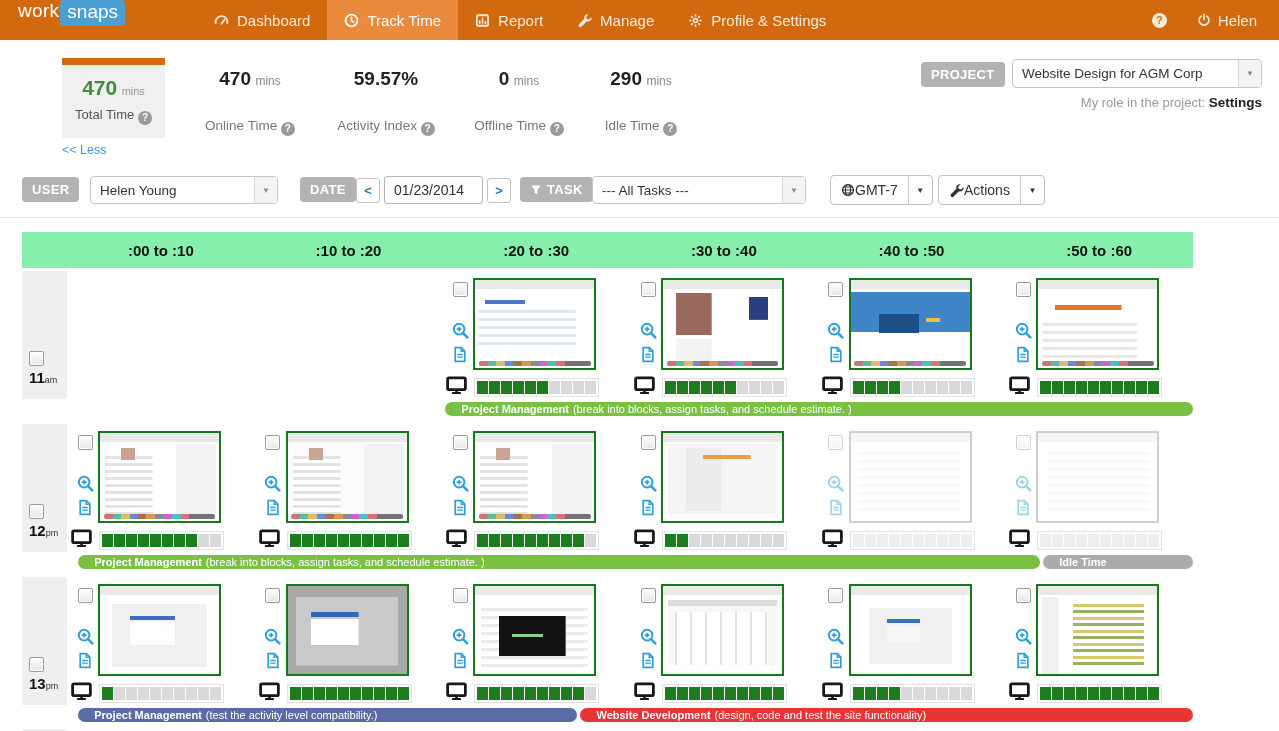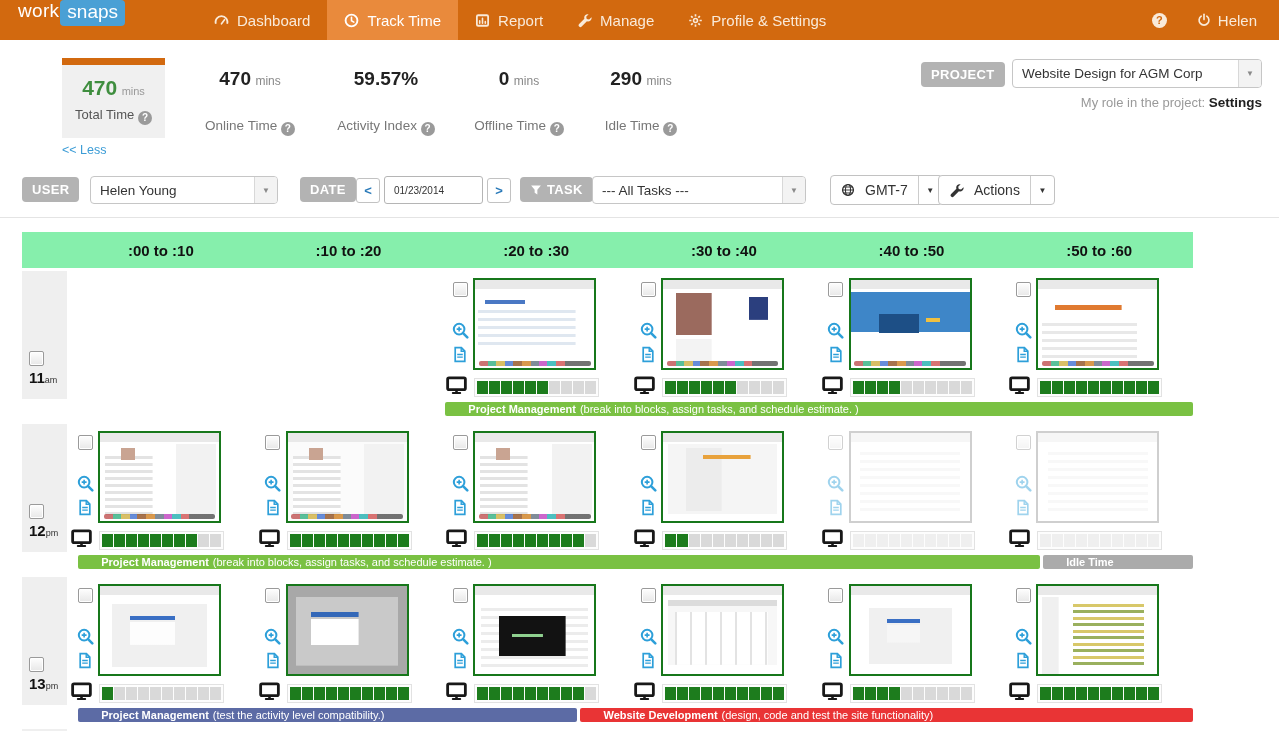--- a/index.html
+++ b/index.html
@@ -43,27 +43,27 @@
 .role-line{position:absolute;right:17px;top:95px;font-size:13px;color:#999}
 .role-line b{color:#222;font-size:13.5px}
 
 
 .user-badge{position:absolute;left:22px;top:177px}
 .user-select{position:absolute;left:90px;top:176px;width:188px;height:28px}
 .date-badge{position:absolute;left:300px;top:177px}
 .navbtn{position:absolute;width:24px;height:25px;background:#fff;border:1px solid #c2c2c2;border-radius:3px;color:#2a7ab9;font-weight:bold;font-size:13px;display:flex;align-items:center;justify-content:center;cursor:pointer}
 .prev-btn{left:356px;top:178px}
 .next-btn{left:487px;top:178px}
-.date-input{position:absolute;left:384px;top:176px;width:99px;height:28px;background:#fff;border:1px solid #b5b5b5;border-radius:3px;font-size:10px;color:#333;padding-left:9px;font-family:"Liberation Sans","DejaVu Sans",sans-serif}
+.date-input{position:absolute;left:384px;top:176px;width:99px;height:28px;background:#fff;border:1px solid #b5b5b5;border-radius:3px;font-size:14px;color:#333;padding-left:9px;font-family:"Liberation Sans","DejaVu Sans",sans-serif}
 .task-badge{position:absolute;left:520px;top:177px}
 .task-select{position:absolute;left:592px;top:176px;width:214px;height:28px}
 .split-btn{position:absolute;display:flex;background:#fff;border:1px solid #c2c2c2;border-radius:4px;font-size:14px;color:#333;height:30px;cursor:pointer}
 .gmt-btn{left:830px;top:175px}
 .actions-btn{left:938px;top:175px}
-.split-main{display:flex;align-items:center;gap:10px;padding:0 10px}
+.split-main{display:flex;align-items:center;gap:0;padding:0 10px}
 .split-caret{width:24px;border-left:1px solid #ccc;display:flex;align-items:center;justify-content:center;font-size:8px;color:#333}
 .divider{position:absolute;left:0;top:217px;width:1279px;height:1px;background:#e4e4e4}
 
 
 .grid{position:absolute;left:22px;top:232px;width:1171px}
 .grid-header{display:flex;height:36px;background:#86efac;align-items:center}
 .gh-spacer{width:45px}
 .gh-col{flex:1;text-align:center;font-weight:bold;font-size:15px;color:#111}
 .grid-rows{margin-top:3px}
 .row-body{display:flex;height:128px}
@@ -82,21 +82,21 @@
 .thumb{width:123px;height:92px;border:2px solid #17771b;background:#fff;position:relative;overflow:hidden;cursor:pointer}
 .thumb-inner{position:absolute;inset:0;background-color:#fff;background-repeat:no-repeat}
 .cell.faded .thumb{border-color:#cfcfcf}
 .cell.faded .thumb-inner,.cell.faded .cicon,.cell.faded .checkbox{opacity:.45}
 .cell-bottom{display:flex;align-items:center;margin-left:4px;margin-top:6px}
 .abar{display:flex;gap:1px;border:1px solid #e2e2e2;background:#fdfdfd;padding:2px;margin-left:7px}
 .seg{width:11px;height:13px;background:#d9d9d9}
 .seg.on{background:#1d7c1d}
 .cell.faded .seg{background:#efefef}
 .task-row{position:relative;height:19px;margin:3px 0 3px 45px;width:calc(100% - 45px)}
-.taskbar{position:absolute;top:0;height:14px;border-radius:2px;color:#fff;font-size:11px;display:flex;align-items:center;padding-left:23px;overflow:hidden;white-space:nowrap;cursor:pointer}
+.taskbar{position:absolute;top:0;height:14px;border-radius:9px;color:#fff;font-size:11px;display:flex;align-items:center;padding-left:16px;overflow:hidden;white-space:nowrap;cursor:pointer}
 .taskbar b{margin-right:4px}
 .bottom-sliver{position:absolute;left:22px;top:729px;width:45px;height:2px;background:#efefef}
 
 
 .v-page-table{background-image:linear-gradient(#e9e9e9,#e9e9e9),linear-gradient(#4a78c4,#4a78c4),repeating-linear-gradient(180deg,#dfe7f0 0 3px,#fff 3px 8px);background-size:100% 9px,34% 4px,82% 42%;background-position:0 0,12% 24%,12% 58%}
 .v-webcam{background-image:linear-gradient(#e9e9e9,#e9e9e9),linear-gradient(#9b6a5e,#9b6a5e),linear-gradient(#f3f3f3,#f3f3f3),linear-gradient(#2b3f7e,#2b3f7e);background-size:100% 9px,30% 48%,30% 26%,16% 26%;background-position:0 0,16% 28%,16% 90%,86% 26%}
 .v-blue-hero{background-image:linear-gradient(#e9e9e9,#e9e9e9),linear-gradient(#f0c040,#f0c040),linear-gradient(#1d4f86,#1d4f86),linear-gradient(#3e86c8,#3e86c8);background-size:100% 9px,12% 5%,34% 22%,100% 46%;background-position:0 0,72% 46%,36% 50%,0 26%}
 .v-app-window{background-image:linear-gradient(#e9e9e9,#e9e9e9),linear-gradient(#e07a30,#e07a30),repeating-linear-gradient(180deg,#e8e8e8 0 3px,#fff 3px 8px);background-size:100% 9px,56% 6%,80% 40%;background-position:0 0,32% 30%,14% 82%}
 .v-app-list,.v-app-list2{background-image:linear-gradient(#e9e9e9,#e9e9e9),linear-gradient(#c9a492,#c9a492),repeating-linear-gradient(180deg,#e3e3e3 0 3px,#fff 3px 7px),linear-gradient(#f2f2f2,#f2f2f2);background-size:100% 9px,12% 14%,40% 70%,34% 80%;background-position:0 0,20% 20%,7% 88%,97% 62%}
 .v-app-list2{background-color:#fbfbfb}

